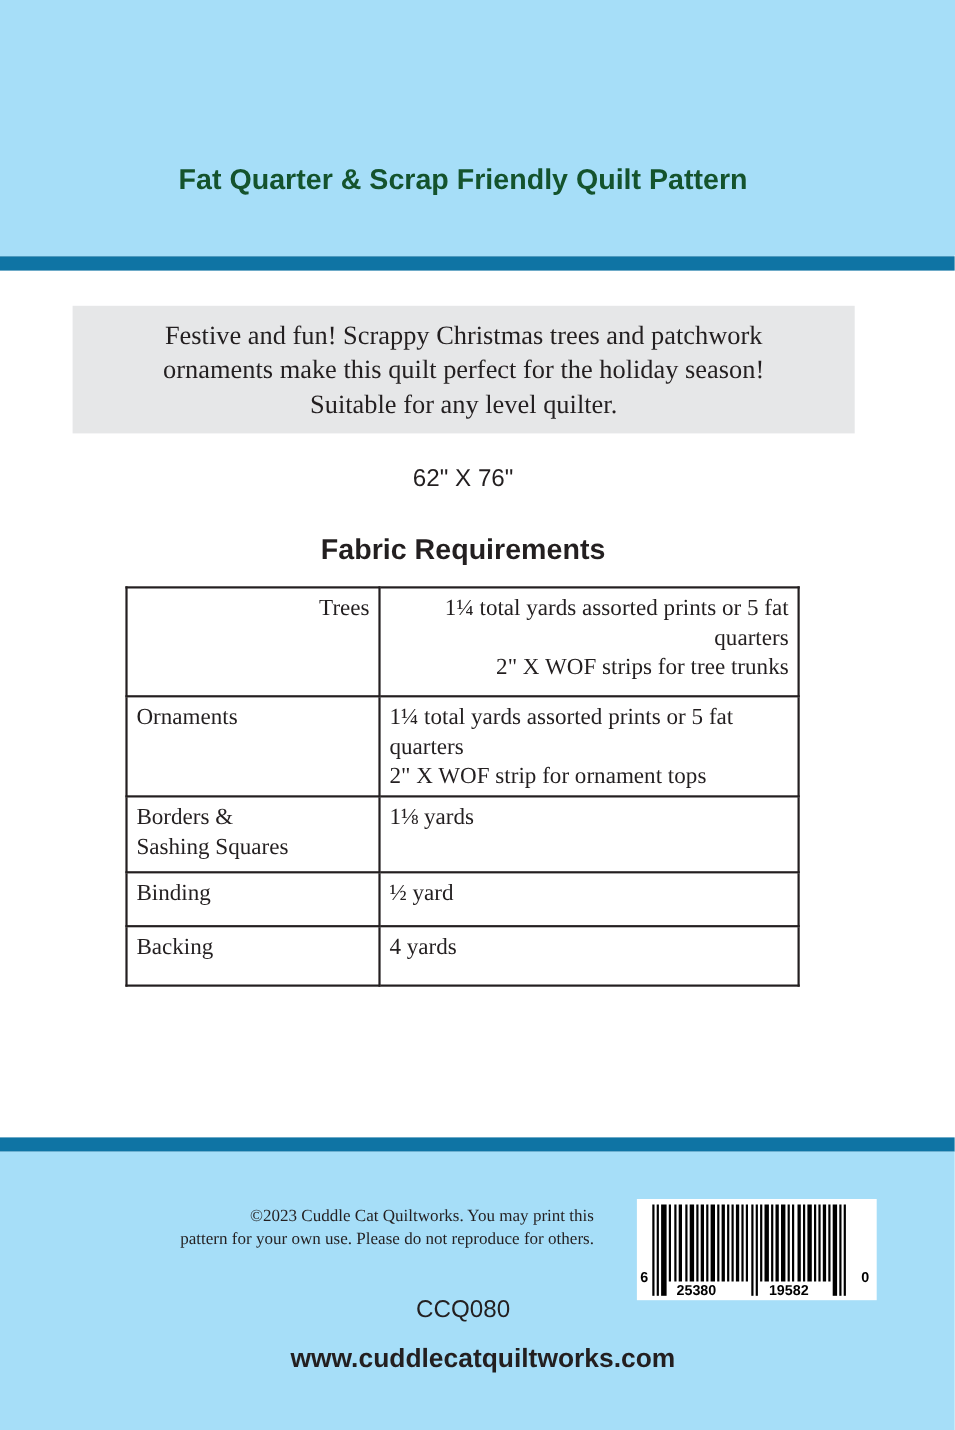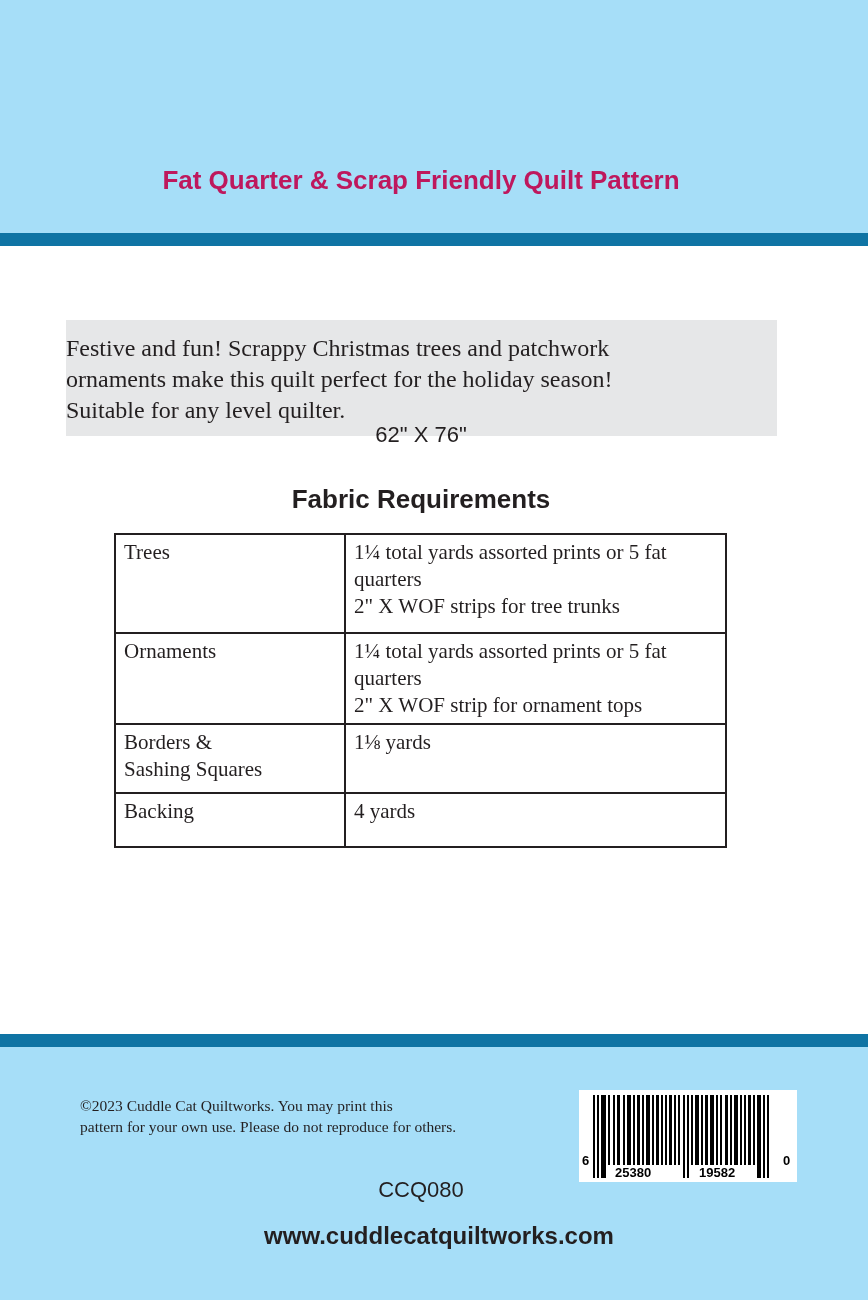--- a/index.html
+++ b/index.html
@@ -12,35 +12,35 @@
       position: absolute; left: 0; top: 0; width: 868px; height: 233px;
       background: #a6def8;
     }
     .title {
       position: absolute; left: 0; width: 868px; top: 56px; text-align: center;
       font-family: "DejaVu Serif", "Liberation Serif", serif;
       font-style: italic; font-size: 60px; line-height: 80px; color: #231f20;
       letter-spacing: -1px;
     }
     .subtitle {
-      position: absolute; left: 0; width: 842px; top: 164px; text-align: center;
+      position: absolute; left: 0; width: 842px; top: 147px; text-align: center;
       font-family: "Liberation Sans", sans-serif; font-weight: bold;
-      font-size: 26px; line-height: 32px; color: #be185d;
+      font-size: 26px; line-height: 32px; color: #14532d;
     }
     .band {
       position: absolute; left: 0; width: 868px; height: 13px; background: #0f74a4;
     }
     .band.top { top: 233px; }
     .band.bottom { top: 1034px; }
 
     .desc {
       position: absolute; left: 66px; top: 278px; width: 711px; height: 116px;
-      background: #e6e7e8; text-align: left;
+      background: #e6e7e8; text-align: center;
       font-family: "Liberation Serif", serif; font-size: 24px; line-height: 31px;
-      color: #231f20; box-sizing: border-box; padding-top: 13px; margin-top: 42px;
+      color: #231f20; box-sizing: border-box; padding-top: 13px;
     }
     .desc div { white-space: nowrap; }
     .size {
       position: absolute; left: 0; width: 842px; top: 421px; text-align: center;
       font-family: "Liberation Sans", sans-serif; font-size: 22px; line-height: 28px;
     }
     .section-title {
       position: absolute; left: 0; width: 842px; top: 483px; text-align: center;
       font-family: "Liberation Sans", sans-serif; font-weight: bold;
       font-size: 26px; line-height: 32px;
@@ -56,21 +56,21 @@
       padding: 4px 8px 0 8px; box-sizing: border-box;
     }
     table.fabric td.label { width: 230px; }
     table.fabric td .line { display: block; white-space: nowrap; }
 
     .footer {
       position: absolute; left: 0; top: 1047px; width: 868px; height: 253px;
       background: #a6def8;
     }
     .copyright {
-      position: absolute; left: 80px; width: 460px; top: 1095px; text-align: left;
+      position: absolute; left: 80px; width: 460px; top: 1095px; text-align: right;
       font-family: "Liberation Serif", serif; font-size: 15.5px; line-height: 21px;
       color: #231f20;
     }
     .code {
       position: absolute; left: 0; width: 842px; top: 1176px; text-align: center;
       font-family: "Liberation Sans", sans-serif; font-weight: normal;
       font-size: 22px; line-height: 28px;
     }
     .website {
       position: absolute; left: 0; width: 842px; top: 1221px; text-align: center;
@@ -100,21 +100,21 @@
   <div>ornaments make this quilt perfect for the holiday season!</div>
   <div>Suitable for any level quilter.</div>
 </div>
 
 <div class="size">62" X 76"</div>
 
 <div class="section-title">Fabric Requirements</div>
 
 <table class="fabric">
   <tbody>
-    <tr style="height:99px;">
+    <tr style="height:99px;text-align:right;">
       <td class="label">
         <span class="line">Trees</span>
       </td>
       <td>
         <span class="line">1¼ total yards assorted prints or 5 fat</span>
         <span class="line">quarters</span>
         <span class="line">2" X WOF strips for tree trunks</span>
       </td>
     </tr>
     <tr style="height:91px;">
@@ -127,20 +127,28 @@
         <span class="line">2" X WOF strip for ornament tops</span>
       </td>
     </tr>
     <tr style="height:69px;">
       <td class="label">
         <span class="line">Borders &amp;</span>
         <span class="line">Sashing Squares</span>
       </td>
       <td>
         <span class="line">1⅛ yards</span>
+      </td>
+    </tr>
+    <tr style="height:49px;">
+      <td class="label">
+        <span class="line">Binding</span>
+      </td>
+      <td>
+        <span class="line">½ yard</span>
       </td>
     </tr>
     <tr style="height:54px;">
       <td class="label">
         <span class="line">Backing</span>
       </td>
       <td>
         <span class="line">4 yards</span>
       </td>
     </tr>

